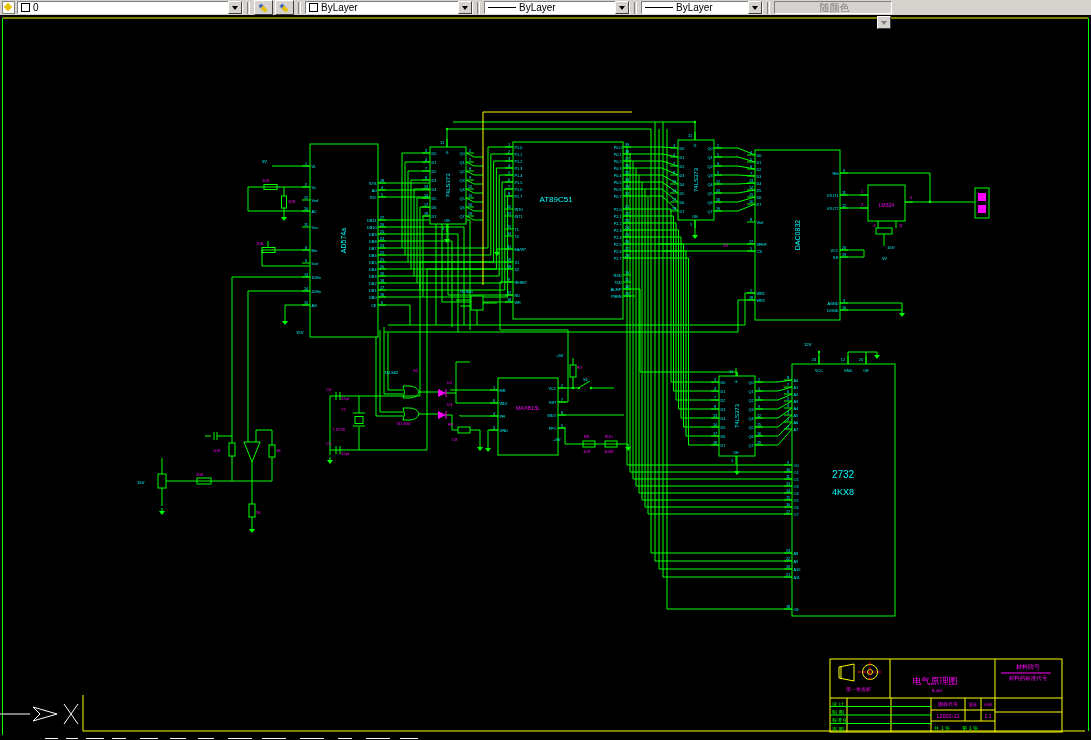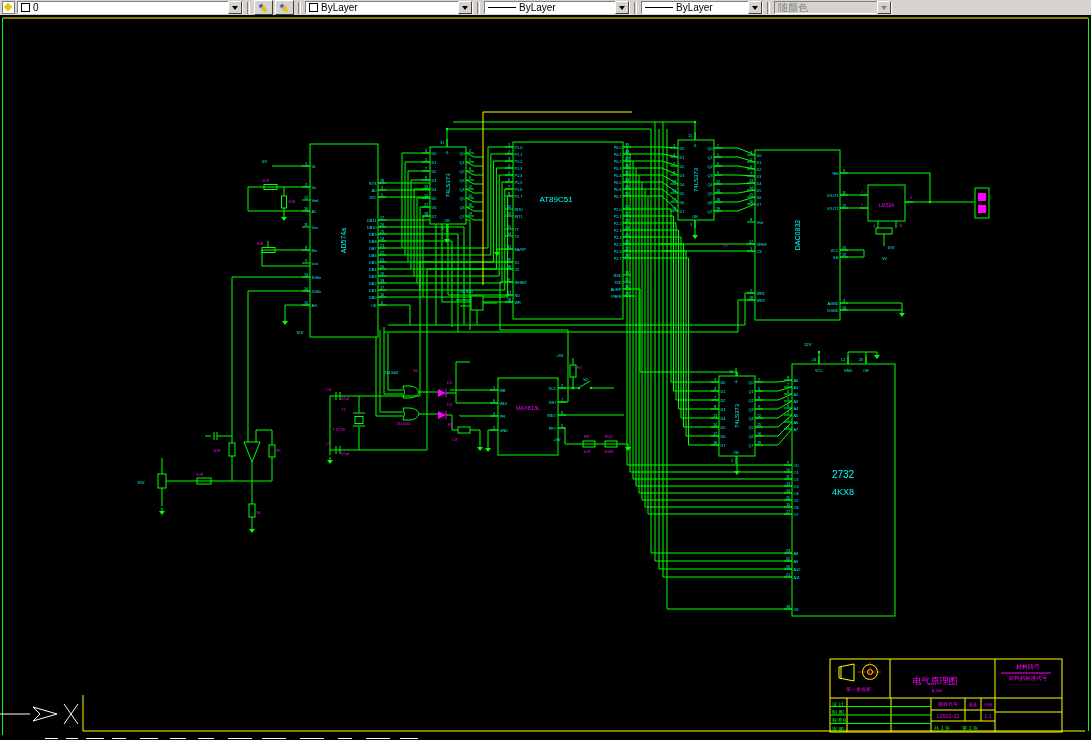--- a/index.html
+++ b/index.html
@@ -19,21 +19,21 @@
   .arrowbtn b{margin-top:4px;border:3px solid transparent;border-top:4px solid #000;width:0;height:0;}
   .arrowbtn.gray b{border-top-color:#808080;}
   .sq{width:7px;height:7px;border:1px solid #000;background:#fff;flex:none;}
   .lineglyph{width:28px;height:1px;background:#000;flex:none;}
   .sep{width:1px;height:12px;border-left:1px solid #808080;border-right:1px solid #fff;margin:0 2px;flex:none;}
   .tbtn{width:17px;height:13px;background:#d6d3ce;border:1px solid;border-color:#fff #404040 #404040 #fff;
         position:relative;flex:none;}
   .tbtn i{position:absolute;left:4px;top:3px;width:6px;height:6px;transform:rotate(45deg) scaleY(.6);}
   .tbtn i.b1{background:#4060c0;}
   .tbtn i.b2{background:#e8c400;left:6px;top:5px;}
-  .combo.disabled{background:#d6d3ce;color:#808080;}
+  .combo.disabled{background:#d6d3ce;color:#808080;flex-direction:column;}
   svg text{font-family:"Liberation Sans",sans-serif;}
 </style>
 </head>
 <body>
 
 <div id="page">
 
   <div id="toolbar">
     <div class="tb-icon">
         <i></i>

